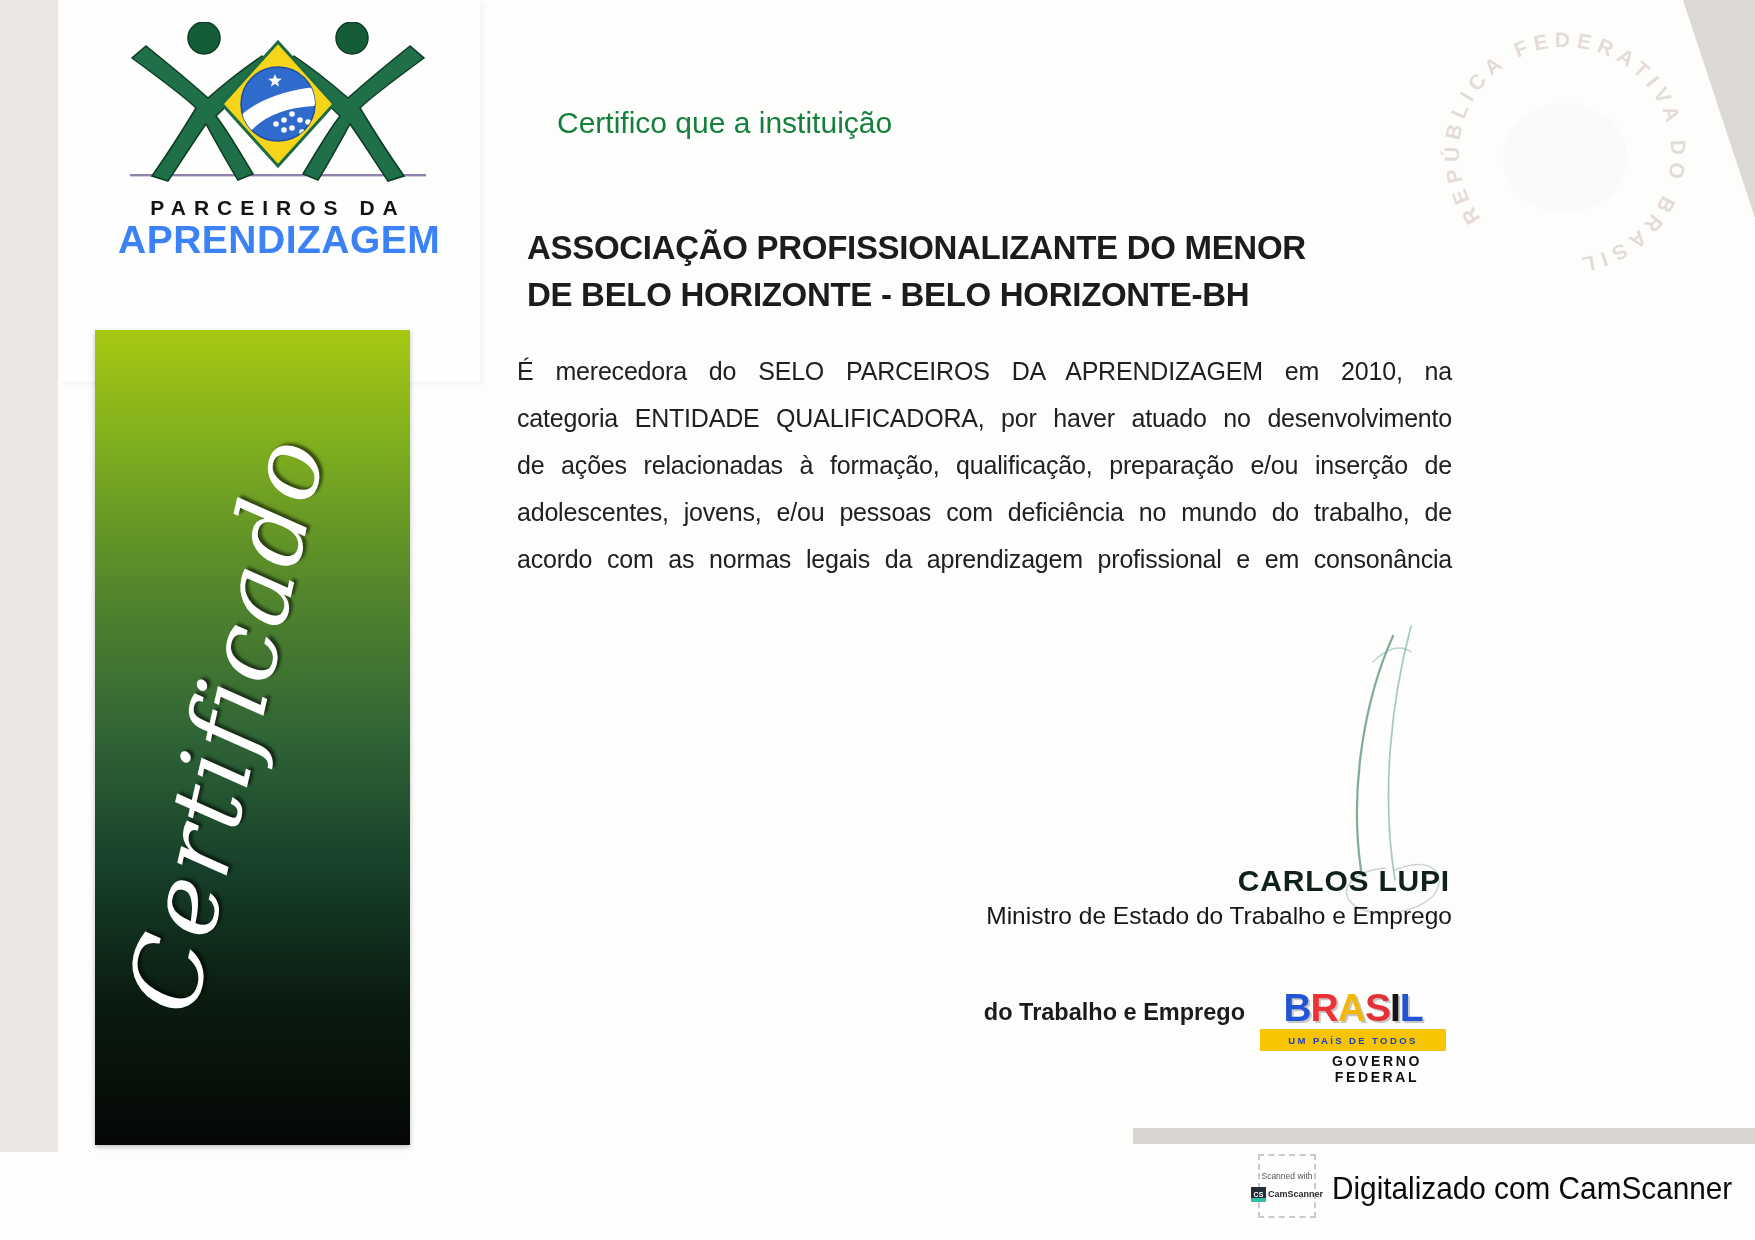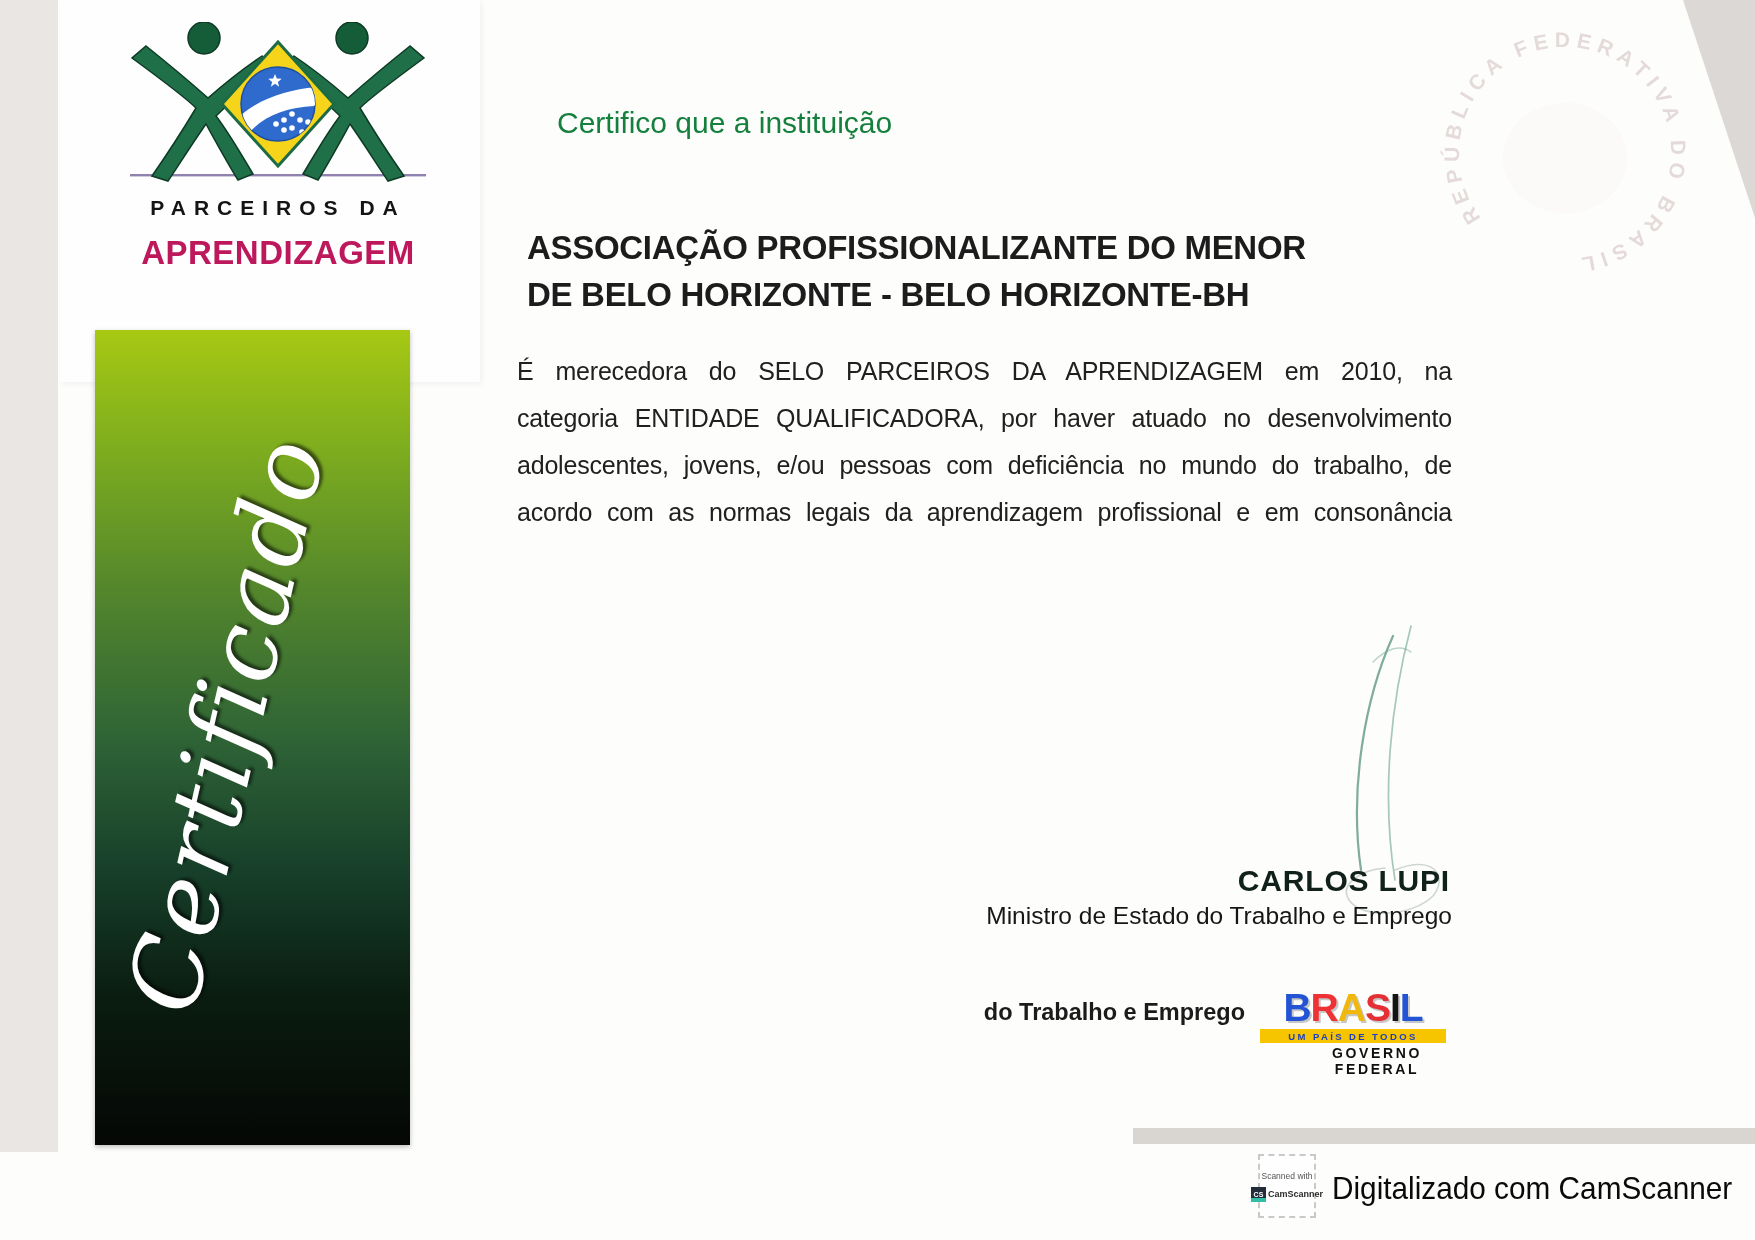--- a/index.html
+++ b/index.html
@@ -14,22 +14,22 @@
   .scan-tr     { position:absolute; left:1683px; top:0; width:72px; height:218px; background:#dbd8d5;
                  clip-path:polygon(0 0,100% 0,100% 100%); }
   .scan-bottom { position:absolute; left:1133px; top:1128px; width:622px; height:16px; background:#d9d6d2; }
 
   
   .logo-card { position:absolute; left:60px; top:0; width:420px; height:382px; background:#fefefe;
                box-shadow:2px 2px 6px rgba(0,0,0,0.05); }
   .logo-svg  { position:absolute; left:68px; top:22px; }
   .logo-t1   { position:absolute; left:58px; top:196px; width:320px; text-align:center;
                font-size:21px; font-weight:600; letter-spacing:8px; color:#141414; }
-  .logo-t2   { position:absolute; left:58px; top:234px; width:320px; text-align:center;
-               font-size:33px; font-weight:800; letter-spacing:0.5px; color:#be185d; }
+  .logo-t2   { position:absolute; left:58px; top:218px; width:320px; text-align:center;
+               font-size:39px; font-weight:800; letter-spacing:0.5px; color:#3b82f6; }
 
   
   .banner { position:absolute; left:95px; top:330px; width:315px; height:815px; overflow:hidden;
             background:linear-gradient(180deg,#a7c913 0%,#7fae1e 14%,#53862c 32%,#2f6436 50%,#17402a 66%,#0a1c10 82%,#050705 100%);
             box-shadow:0 2px 5px rgba(0,0,0,.25); }
   .banner-script { position:absolute; left:-318px; top:322px; width:900px; height:145px;
             text-align:center; line-height:145px;
             font-family:"DejaVu Serif", serif; font-style:italic; font-weight:500;
             font-size:98px; letter-spacing:3px; color:#ffffff;
             text-shadow:3px 3px 3px rgba(0,0,0,0.55);
@@ -55,21 +55,21 @@
                font-size:24.5px; font-weight:500; color:#161616; }
 
   
   .ministry { position:absolute; left:895px; top:998px; width:350px; text-align:right;
               font-size:23.5px; font-weight:700; line-height:29px; color:#1b1b1b; }
   .brasil { position:absolute; left:1260px; top:988px; width:186px; text-align:center; }
   .brasil-letters { font-size:39px; font-weight:900; letter-spacing:-1px; line-height:40px;
               text-shadow:2px 2px 0 rgba(40,40,40,0.25); }
   .bl-b { color:#2254d3; } .bl-r { color:#ee3135; } .bl-a { color:#f0b70c; }
   .bl-s { color:#e42f35; } .bl-i { color:#141414; } .bl-l { color:#2254d3; }
-  .brasil-band { margin-top:1px; background:#f7c400; height:14px; display:flex;
+  .brasil-band { margin-top:1px; background:#f7c400; height:22px; display:flex;
               align-items:center; justify-content:center;
               font-size:9.5px; font-weight:800; letter-spacing:2.4px; color:#1c3fbf; }
   .brasil-gov { margin-top:2px; font-size:14px; font-weight:800; letter-spacing:2.6px; color:#101010;margin-left:48px; }
 
   
   .cs-badge { position:absolute; left:1258px; top:1154px; width:58px; height:64px;
               border:2px dashed #c9c9c9; background:#fefefe;
               display:flex; flex-direction:column; align-items:center; justify-content:center; gap:6px; }
   .cs-top { font-size:8.5px; color:#555; }
   .cs-row { display:flex; align-items:center; gap:2px; }
@@ -142,20 +142,21 @@
   <div class="intro">Certifico que a instituição</div>
 
   <div class="inst">
     <div>ASSOCIAÇÃO PROFISSIONALIZANTE DO MENOR</div>
     <div>DE BELO HORIZONTE - BELO HORIZONTE-BH</div>
   </div>
 
   <div class="body">
     <div class="jline">É merecedora do SELO PARCEIROS DA APRENDIZAGEM em 2010, na</div>
     <div class="jline">categoria ENTIDADE QUALIFICADORA, por haver atuado no desenvolvimento</div>
+    <div class="jline">de ações relacionadas à formação, qualificação, preparação e/ou inserção de</div>
     <div class="jline">adolescentes, jovens, e/ou pessoas com deficiência no mundo do trabalho, de</div>
     <div class="jline">acordo com as normas legais da aprendizagem profissional e em consonância</div>
   </div>
 
   <svg class="sig-scribble" width="210" height="330" viewBox="0 0 210 330">
     <g fill="none" stroke-linecap="round">
       <path d="M 148 18 C 120 80 104 170 116 252" stroke="#55907a" stroke-width="2.2" opacity="0.75"></path>
       <path d="M 166 8 C 146 84 136 176 150 262" stroke="#6aa58e" stroke-width="1.7" opacity="0.6"></path>
       <path d="M 128 44 C 142 30 156 26 166 34" stroke="#6aa58e" stroke-width="1.5" opacity="0.45"></path>
       <path d="M 150 252 C 188 236 204 258 188 278 C 168 298 118 302 104 282 C 94 266 116 252 140 250" stroke="#9fb0a8" stroke-width="1.6" opacity="0.5"></path>

